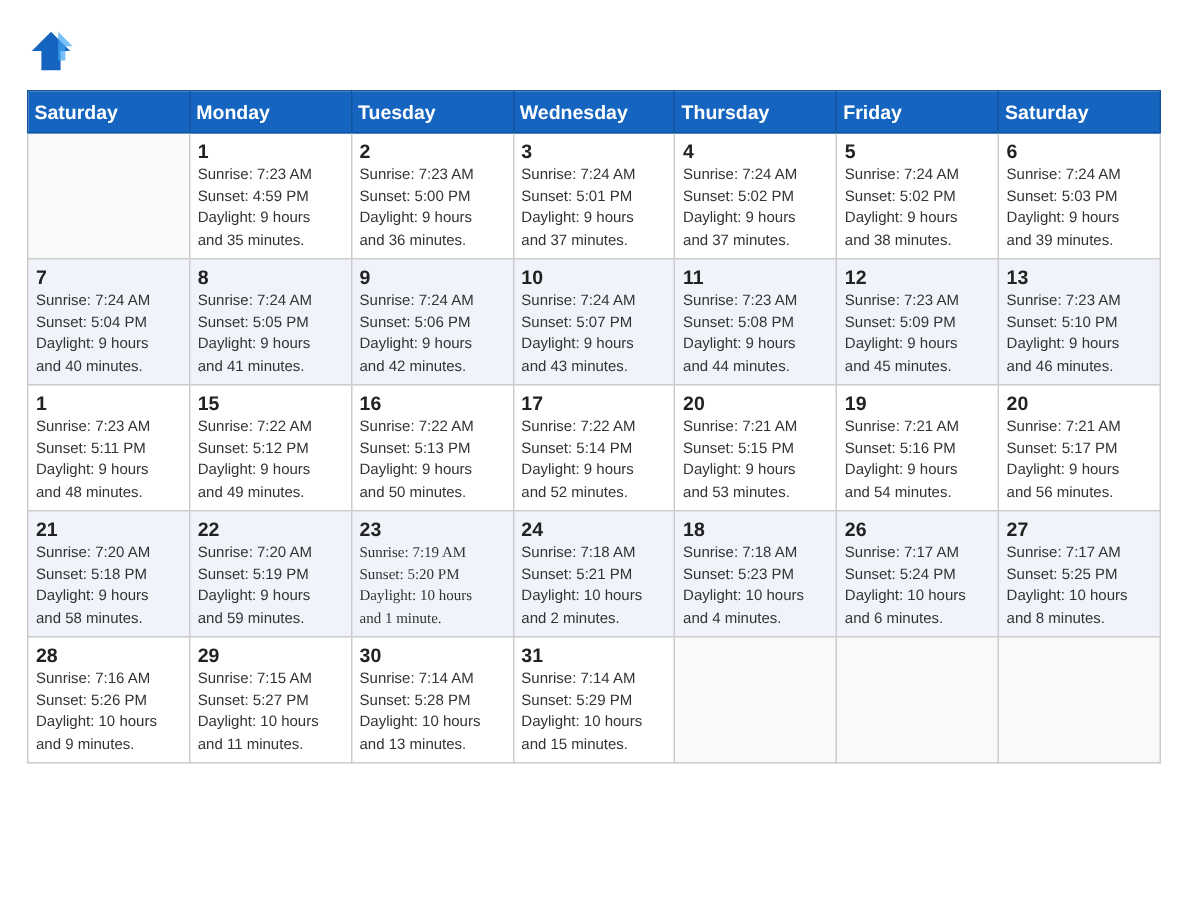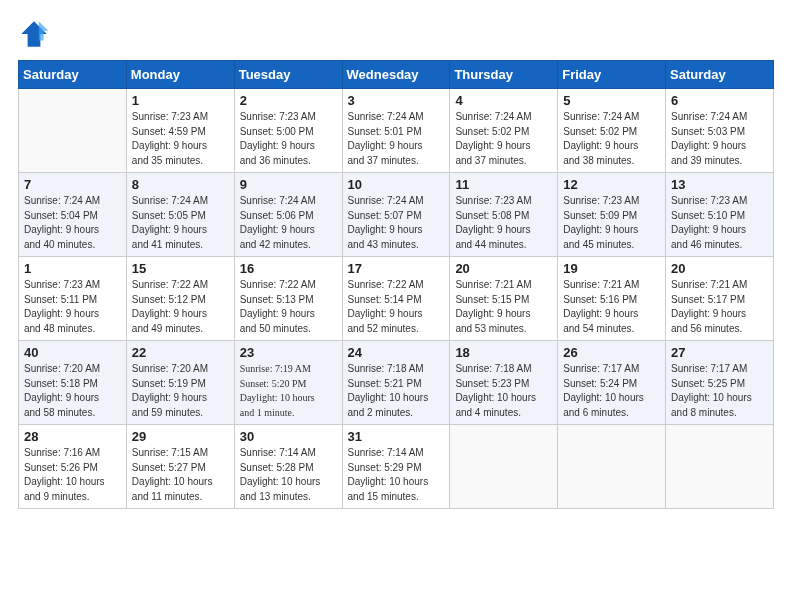--- a/index.html
+++ b/index.html
@@ -276,21 +276,21 @@
           <td>
             <span class="day-num">20</span>
             <div class="day-info" style="white-space: pre-line;">Sunrise: 7:21 AM
 Sunset: 5:17 PM
 Daylight: 9 hours
 and 56 minutes.</div>
           </td>
         </tr>
         <tr class="alt-row">
           <td>
-            <span class="day-num">40</span>
+            <span class="day-num">21</span>
             <div class="day-info" style="white-space: pre-line;">Sunrise: 7:20 AM
 Sunset: 5:18 PM
 Daylight: 9 hours
 and 58 minutes.</div>
           </td>
           <td>
             <span class="day-num">22</span>
             <div class="day-info" style="white-space: pre-line;">Sunrise: 7:20 AM
 Sunset: 5:19 PM
 Daylight: 9 hours

